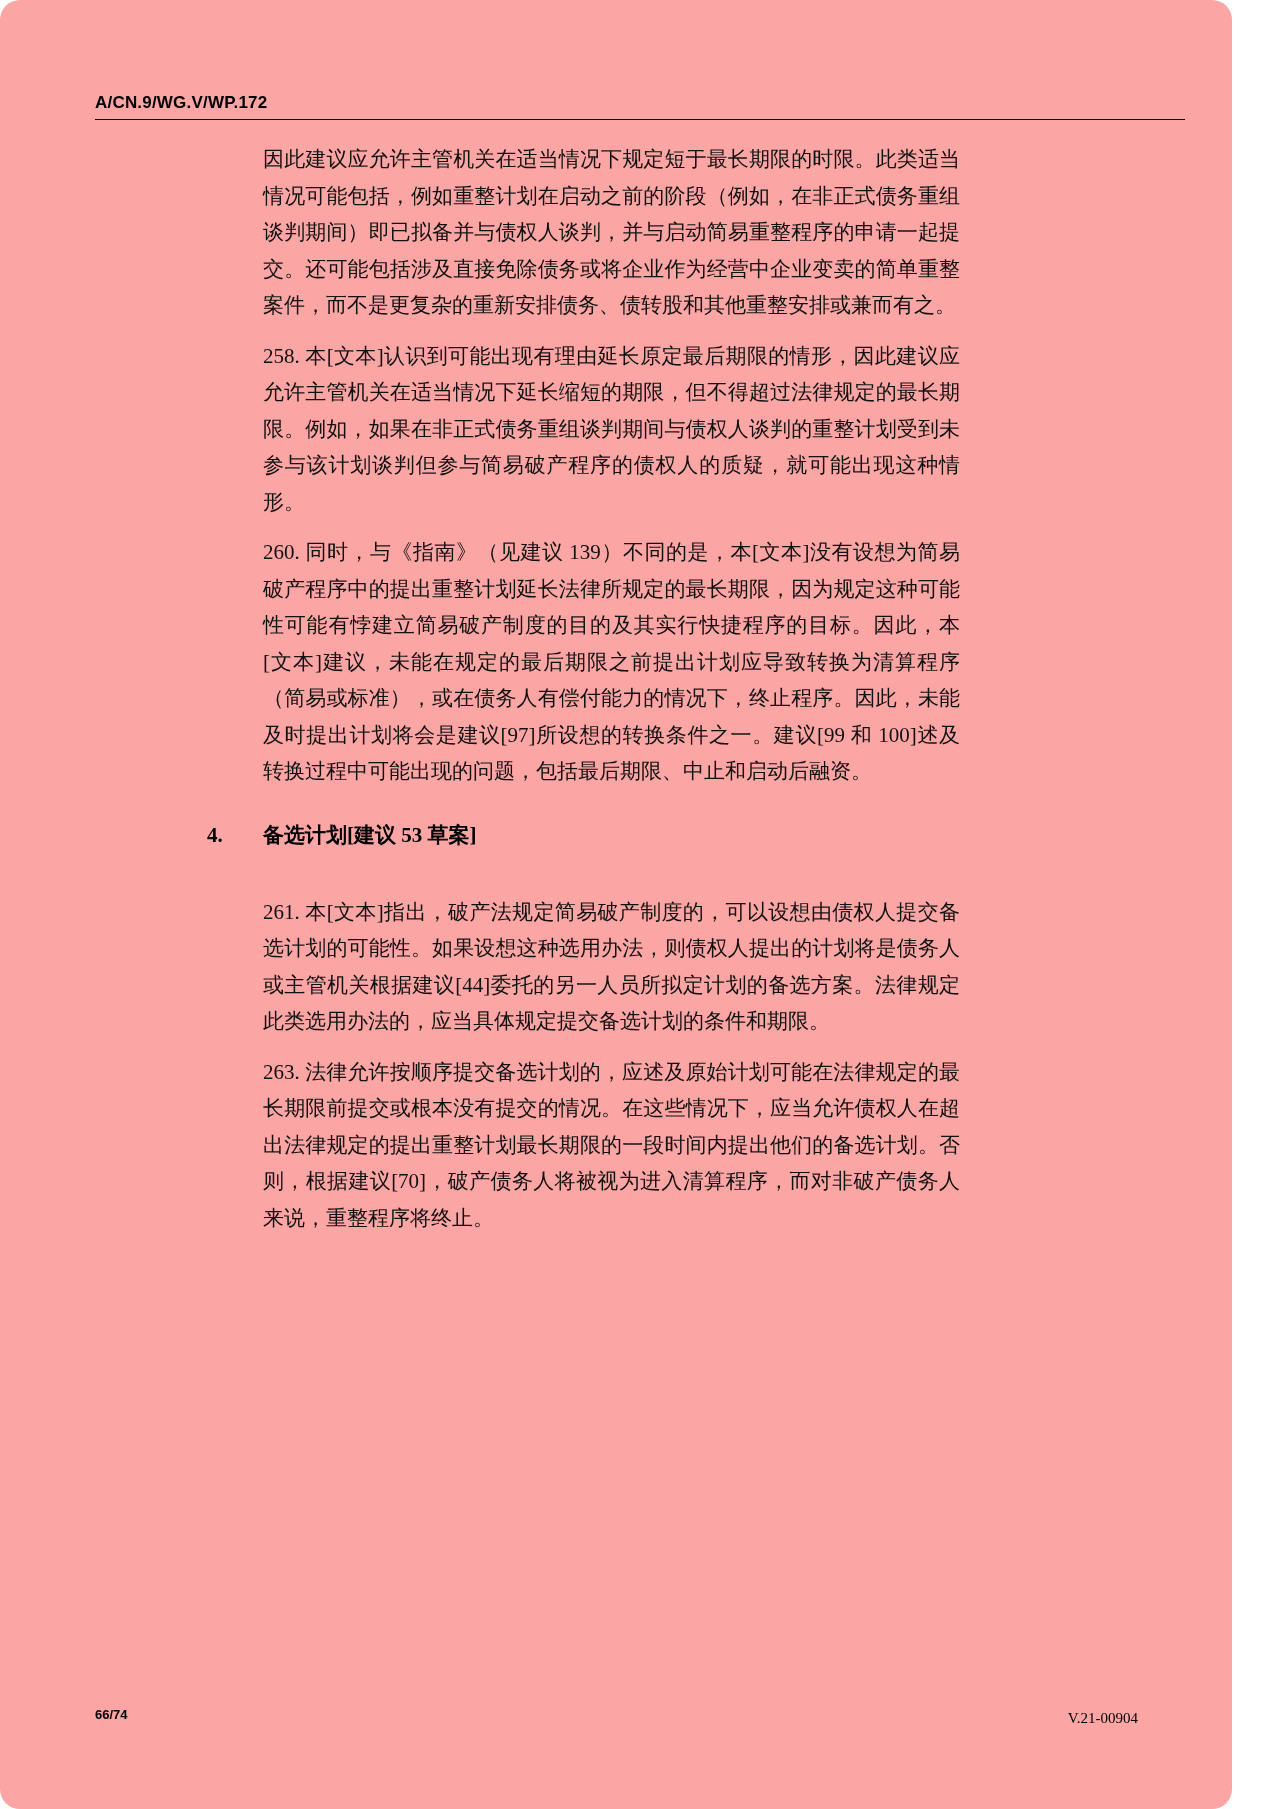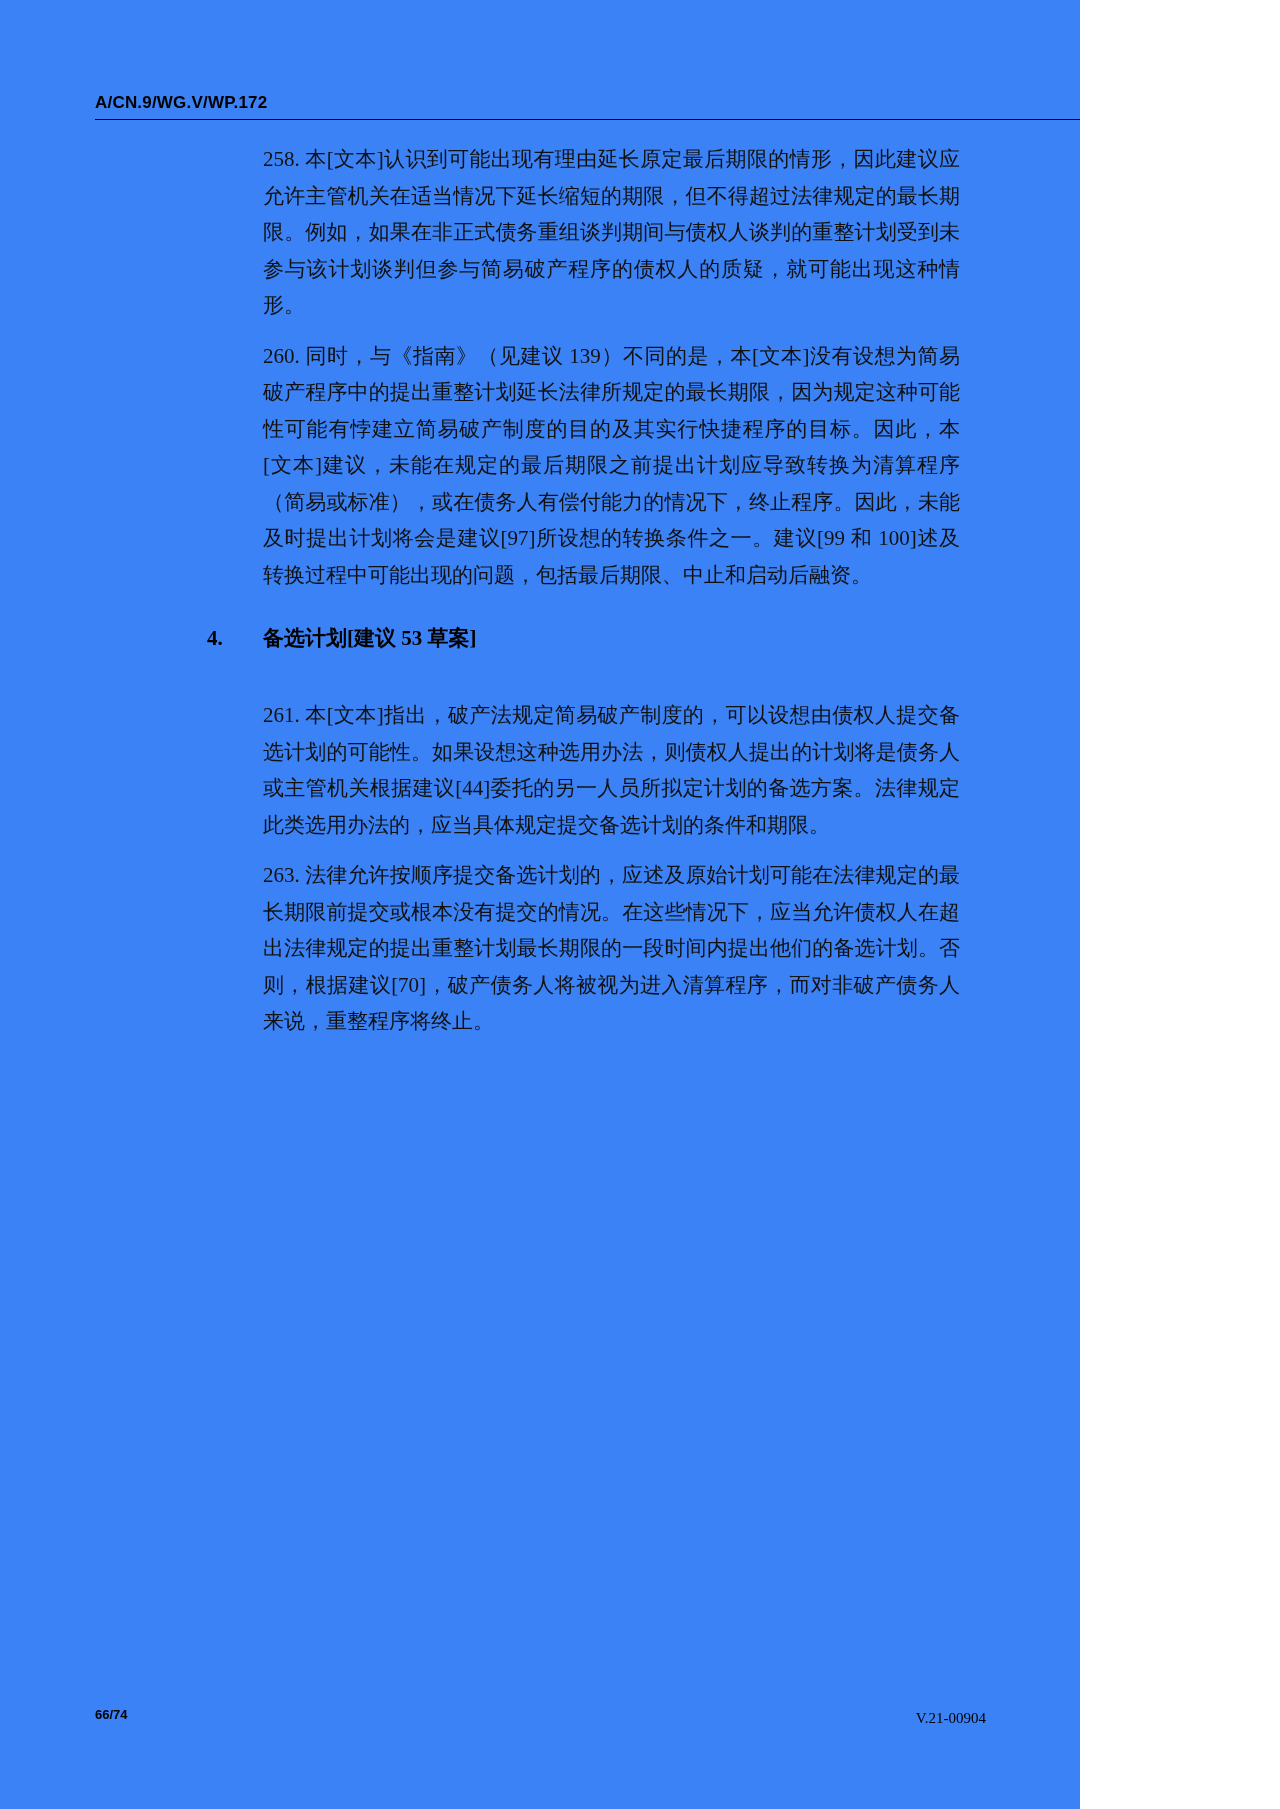--- a/index.html
+++ b/index.html
@@ -2,25 +2,26 @@
 <html lang="zh"><head>
 <meta charset="utf-8">
 <style>
   html, body {
     margin: 0;
     padding: 0;
     background: #ffffff;
   }
   .page {
     position: relative;
-    width: 1080px;
+    width: 1232px;
     height: 1809px;
-    background: #3b82f6;
+    background: #fca5a5;
     color: #1a1a1a;
     overflow: hidden;
+    border-radius: 20px;
   }
   .doc-symbol {
     position: absolute;
     left: 95px;
     top: 93px;
     font-family: "Liberation Sans", "DejaVu Sans", sans-serif;
     font-weight: bold;
     font-size: 17px;
     letter-spacing: 0.2px;
     color: #000000;
@@ -83,20 +84,21 @@
 <body>
 
 <div class="page">
 
   <div class="doc-symbol">A/CN.9/WG.V/WP.172</div>
 
   <div class="header-divider"></div>
 
   <div class="content">
 
+    <p class="para"><span>因此建议应允许主管机关在适当情况下规定短于最长期限的时限。此类适当情况可能包括，例如重整计划在启动之前的阶段（例如，在非正式债务重组谈判期间）即已拟备并与债权人谈判，并与启动简易重整程序的申请一起提交。还可能包括涉及直接免除债务或将企业作为经营中企业变卖的简单重整案件，而不是更复杂的重新安排债务、债转股和其他重整安排或兼而有之。</span></p>
 
     <p class="para"><span>258.</span> <span>本[文本]认识到可能出现有理由延长原定最后期限的情形，因此建议应允许主管机关在适当情况下延长缩短的期限，但不得超过法律规定的最长期限。例如，如果在非正式债务重组谈判期间与债权人谈判的重整计划受到未参与该计划谈判但参与简易破产程序的债权人的质疑，就可能出现这种情形。</span></p>
 
 
     <p class="para"><span>260.</span> <span>同时，与《指南》（见建议 139）不同的是，本[文本]没有设想为简易破产程序中的提出重整计划延长法律所规定的最长期限，因为规定这种可能性可能有悖建立简易破产制度的目的及其实行快捷程序的目标。因此，本[文本]建议，未能在规定的最后期限之前提出计划应导致转换为清算程序（简易或标准），或在债务人有偿付能力的情况下，终止程序。因此，未能及时提出计划将会是建议[97]所设想的转换条件之一。建议[99 和 100]述及转换过程中可能出现的问题，包括最后期限、中止和启动后融资。</span></p>
 
     <h3 class="section-heading">
       <span class="heading-num">4.</span>
       <span class="heading-label">备选计划[建议 53 草案]</span>
     </h3>

